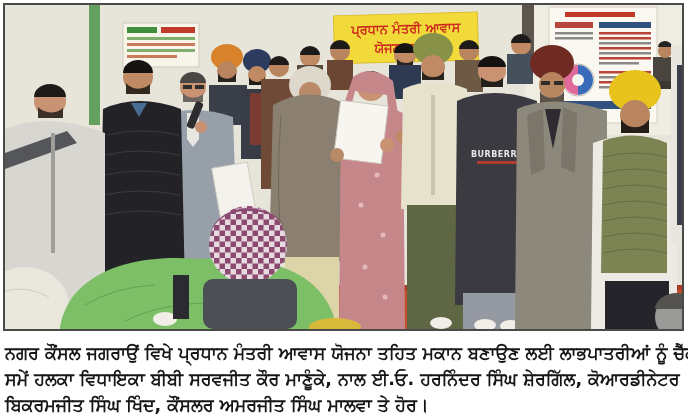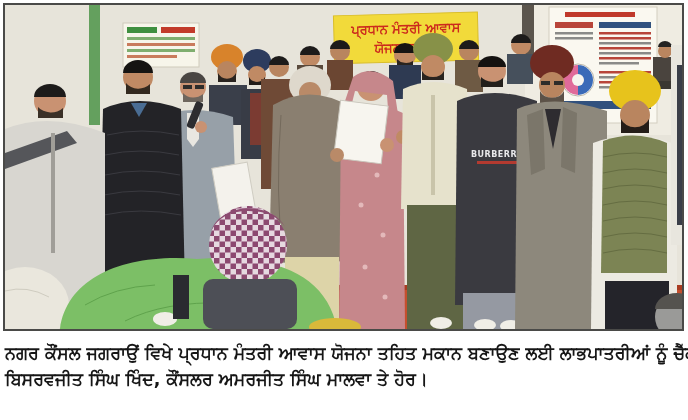--- a/index.html
+++ b/index.html
@@ -287,18 +287,19 @@
         <path d="M206,226 a39,30 0 0 1 74,-4 q-10,-16 -37,-16 t-37,20 Z" fill="#8c4a70"></path>
         <rect x="198" y="274" width="94" height="50" rx="10" fill="#4d4f56"></rect>
         <ellipse cx="160" cy="314" rx="12" ry="7" fill="#f0eee6"></ellipse>
         <rect x="168" y="270" width="16" height="44" fill="#2a2a30"></rect>
       </g>
     </svg>
   </figure>
 
   <figcaption class="caption">
     <p>ਨਗਰ ਕੌਂਸਲ ਜਗਰਾਉਂ ਵਿਖੇ ਪ੍ਰਧਾਨ ਮੰਤਰੀ ਆਵਾਸ ਯੋਜਨਾ ਤਹਿਤ ਮਕਾਨ ਬਣਾਉਣ ਲਈ ਲਾਭਪਾਤਰੀਆਂ ਨੂੰ ਚੈੱਕ ਦੇਣ</p>
+    <p>ਸਮੇਂ ਹਲਕਾ ਵਿਧਾਇਕਾ ਬੀਬੀ ਸਰਵਜੀਤ ਕੌਰ ਮਾਣੂੰਕੇ, ਨਾਲ ਈ.ਓ. ਹਰਨਿੰਦਰ ਸਿੰਘ ਸ਼ੇਰਗਿੱਲ, ਕੋਆਰਡੀਨੇਟਰ</p>
     <p class="row">
-      <span>ਬਿਸਰਵਜੀਤ ਸਿੰਘ ਖਿੰਦ, ਕੌਂਸਲਰ ਅਮਰਜੀਤ ਸਿੰਘ ਮਾਲਵਾ ਤੇ ਹੋਰ।</span>
+      <span>ਬਿਕਰਮਜੀਤ ਸਿੰਘ ਖਿੰਦ, ਕੌਂਸਲਰ ਅਮਰਜੀਤ ਸਿੰਘ ਮਾਲਵਾ ਤੇ ਹੋਰ।</span>
     </p>
   </figcaption>
 
 </div>
 
 </body></html>

